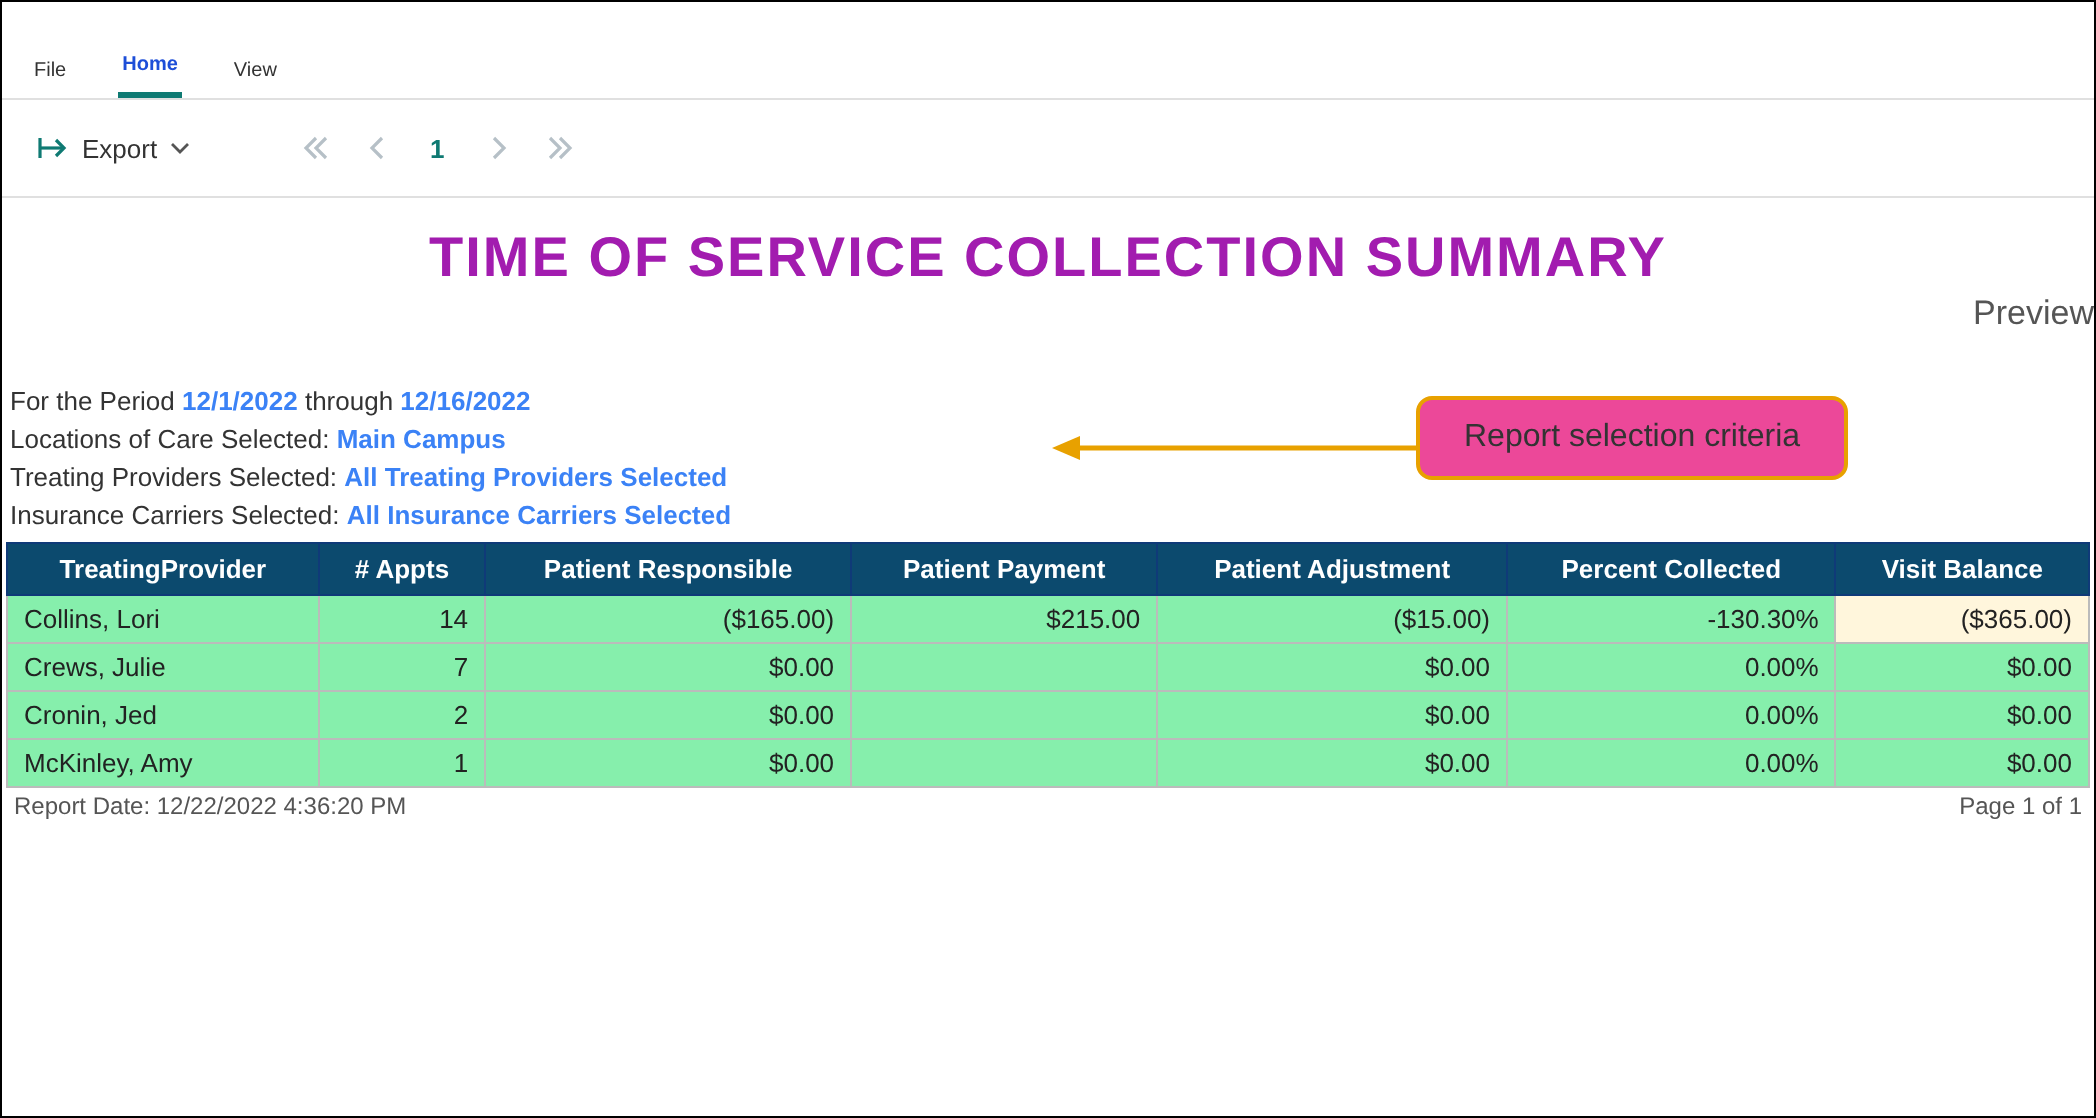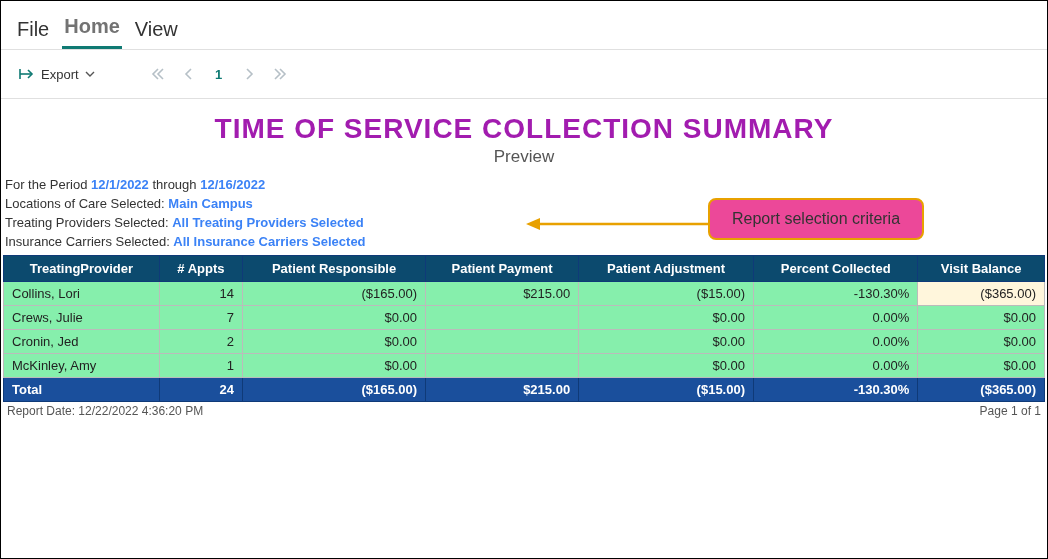--- a/index.html
+++ b/index.html
@@ -1,31 +1,31 @@
 <!DOCTYPE html>
 <html><head>
 <meta charset="utf-8">
 <style>
 html, body { margin:0; padding:0; font-family: "Segoe UI", Arial, sans-serif; font-size:13px; color:#333; background:#fff; }
 .app { width:1048px; height:559px; border:1px solid #000; box-sizing:border-box; position:relative; overflow:hidden; }
 
-.menubar { display:flex; align-items:flex-end; gap:11px; padding:10px 24px 0 14px; height:38px; border-bottom:1px solid #e0e0e0; font-size:20px; }
+.menubar { display:flex; align-items:flex-end; gap:24px; padding:10px 24px 0 14px; height:38px; border-bottom:1px solid #e0e0e0; font-size:10px; }
 .menubar .item { padding:6px 2px 8px 2px; cursor:pointer; color:#333; }
-.menubar .item.active { color:#737373; border-bottom:3px solid #0f7a73; font-weight:600; }
+.menubar .item.active { color:#1d4ed8; border-bottom:3px solid #0f7a73; font-weight:600; }
 
 .toolbar { display:flex; align-items:center; gap:22px; padding:6px 10px; border-bottom:1px solid #e0e0e0; height:36px; }
 .tbtn { display:flex; align-items:center; gap:6px; padding:4px 8px; border-radius:3px; cursor:pointer; color:#333; }
 .tbtn svg { display:block; }
 .page-nav { display:flex; align-items:center; gap:18px; margin-left:26px; color:#9aa; }
 .page-nav .navbtn { cursor:pointer; display:flex; align-items:center; }
 .page-nav .page-cur { color:#0f7a73; font-weight:600; min-width:16px; text-align:center; }
 
 .report { padding:4px 0 0 0; }
 .report h1 { margin:10px 0 2px 0; text-align:center; font-size:28px; font-weight:700; letter-spacing:1px; color:#a21caf; }
-.report .subtitle { text-align:center; font-size:17px; color:#555; margin-bottom:10px; font-weight:500; }
+.report .subtitle { text-align:right; font-size:17px; color:#555; margin-bottom:26px; font-weight:500; }
 .criteria { padding:0 4px; font-size:13px; color:#333; }
 .criteria .row { margin:4px 0; }
 .criteria .val { color:#3b82f6; font-weight:600; }
 
 table.rep { width:calc(100% - 4px); margin:6px 2px 0 2px; border-collapse:collapse; font-size:13px; }
 table.rep th { background:#0c4a6e; color:#fff; font-weight:600; padding:5px 8px; border:1px solid #0f3a78; text-align:center; }
 table.rep td { padding:4px 8px; border:1px solid #bbb; text-align:right; background:#86efac; }
 table.rep td:first-child { text-align:left; }
 table.rep tr.total td { background:#1a4f9c; color:#fff; font-weight:600; border:1px solid #0f3a78; }
 table.rep tr.total td:first-child { text-align:left; }
@@ -159,29 +159,20 @@
           </tr>
           <tr>
             <td>McKinley, Amy</td>
             <td>1</td>
             <td>$0.00</td>
             <td></td>
             <td>$0.00</td>
             <td>0.00%</td>
             <td>$0.00</td>
           </tr>
-          <tr class="total">
-            <td>Total</td>
-            <td>24</td>
-            <td>($165.00)</td>
-            <td>$215.00</td>
-            <td>($15.00)</td>
-            <td>-130.30%</td>
-            <td>($365.00)</td>
-          </tr>
         </tbody>
   </table>
 
   <div class="repfooter">
     <span>Report Date: 12/22/2022 4:36:20 PM</span>
     <span>Page 1 of 1</span>
   </div>
 </div>
 
 <svg class="annotation-arrow">

